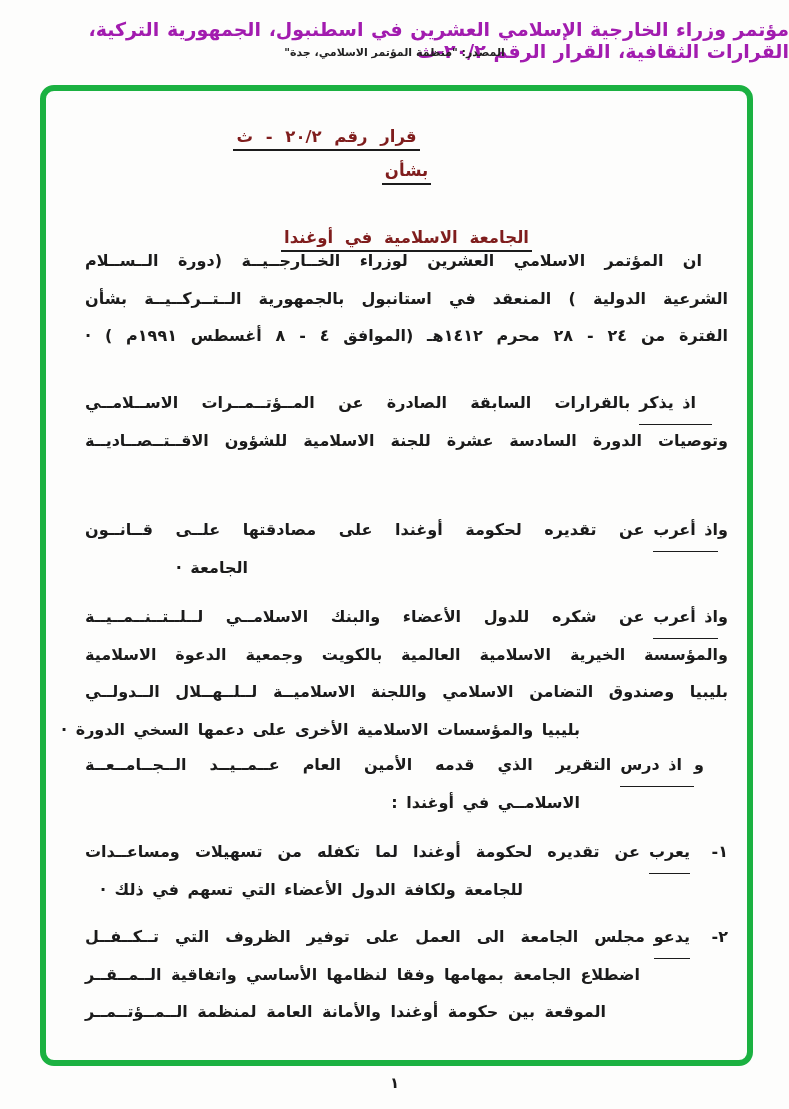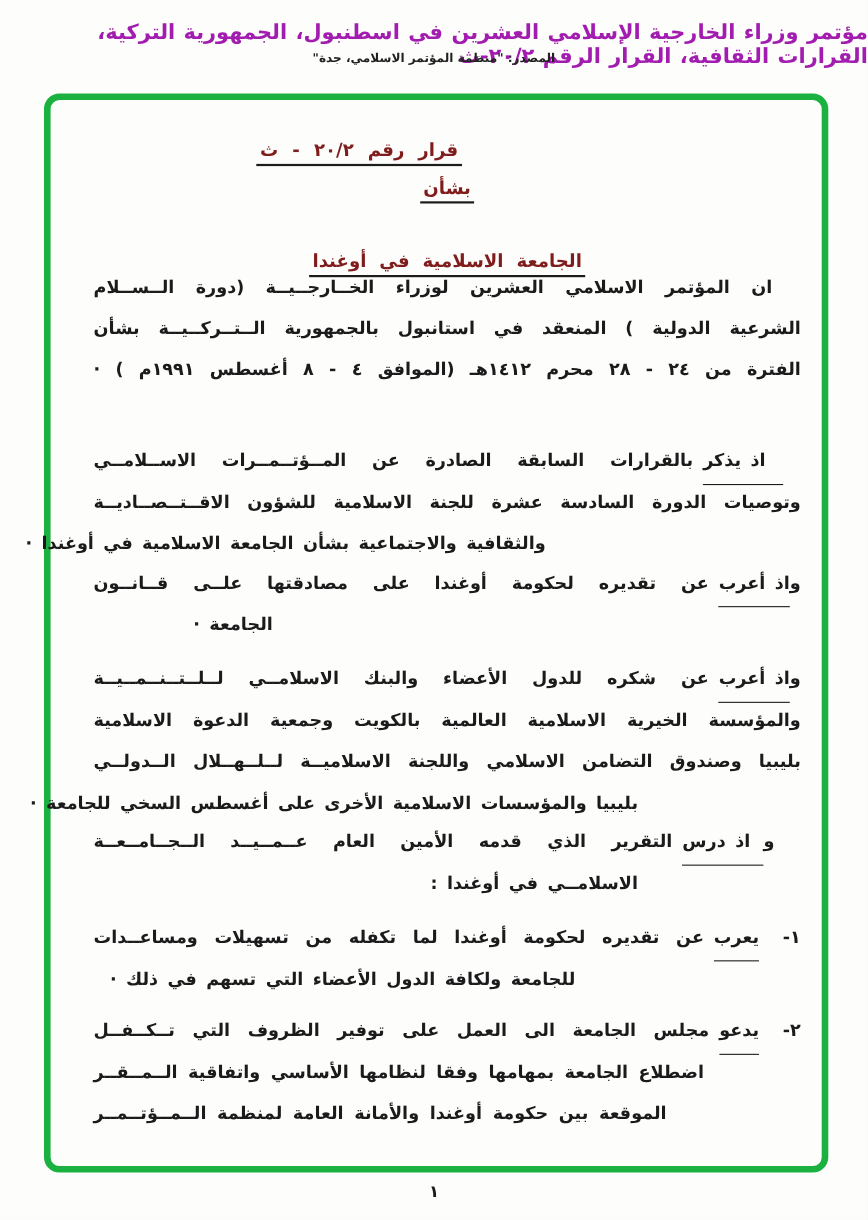--- a/index.html
+++ b/index.html
@@ -99,42 +99,41 @@
   <div class="t-line t3">
     <span class="u">الجامعة الاسلامية في أوغندا</span>
   </div>
 
   <div class="para" style="top:242px">
     <div class="ln j p1-l1">ان المؤتمر الاسلامي العشرين لوزراء الخــارجــيــة (دورة الــســلام</div>
     <div class="ln j">الشرعية الدولية ) المنعقد في استانبول بالجمهورية الــتــركــيــة بشأن</div>
     <div class="ln j">الفترة من ٢٤ - ٢٨ محرم ١٤١٢هـ  (الموافق ٤ - ٨ أغسطس ١٩٩١م ) ·</div>
   </div>
 
-  <div class="para" style="top:400px">
+  <div class="para" style="top:384px">
     <div class="ln j p2-l1">
       <span class="lead">اذ يذكر</span><span>بالقرارات السابقة الصادرة عن المــؤتــمــرات الاســلامــي</span>
     </div>
     <div class="ln j">وتوصيات الدورة السادسة عشرة للجنة الاسلامية للشؤون الاقــتــصــاديــة</div>
-    <div class="ln p2-l3">والثقافية والاجتماعية بشأن الجامعة الاسلامية في أوغندا ·</div>
   </div>
 
   <div class="para" style="top:511px">
     <div class="ln j">
       <span class="pfx">و</span><span class="lead">اذ أعرب</span><span>عن تقديره لحكومة أوغندا على مصادقتها علــى قــانــون</span>
     </div>
     <div class="ln p3-l2">الجامعة ·</div>
   </div>
 
   <div class="para" style="top:598px">
     <div class="ln j">
       <span class="pfx">و</span><span class="lead">اذ أعرب</span><span>عن شكره للدول الأعضاء والبنك الاسلامــي لــلــتــنــمــيــة</span>
     </div>
     <div class="ln j">والمؤسسة الخيرية الاسلامية العالمية بالكويت وجمعية الدعوة الاسلامية</div>
     <div class="ln j">بليبيا وصندوق التضامن الاسلامي واللجنة الاسلاميــة لــلــهــلال الــدولــي</div>
-    <div class="ln p4-l4">بليبيا والمؤسسات الاسلامية الأخرى على أغسطس السخي للجامعة ·</div>
+    <div class="ln p4-l4">بليبيا والمؤسسات الاسلامية الأخرى على دعمها السخي الدورة ·</div>
   </div>
 
   <div class="para" style="top:746px">
     <div class="ln j p5-l1">
       <span class="pfx">و</span><span class="lead">اذ درس</span><span>التقرير الذي قدمه الأمين العام عــمــيــد الــجــامــعــة</span>
     </div>
     <div class="ln p5-l2">الاسلامــي في أوغندا :</div>
   </div>
 
   <div class="para" style="top:833px">

